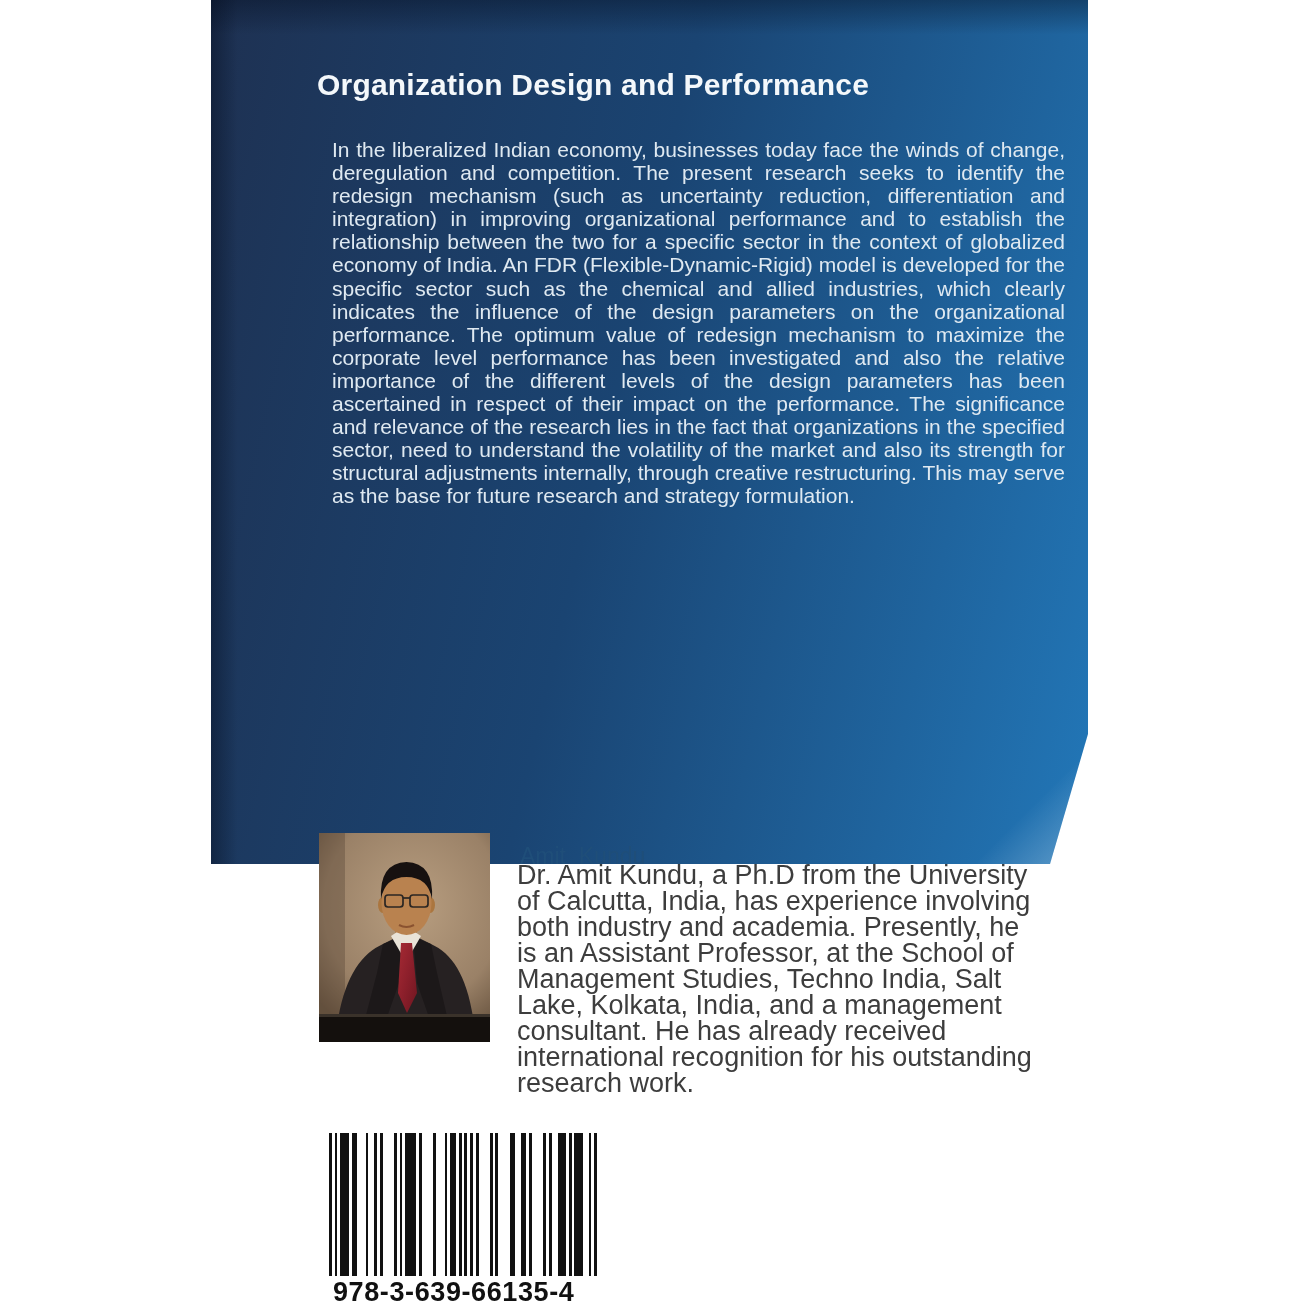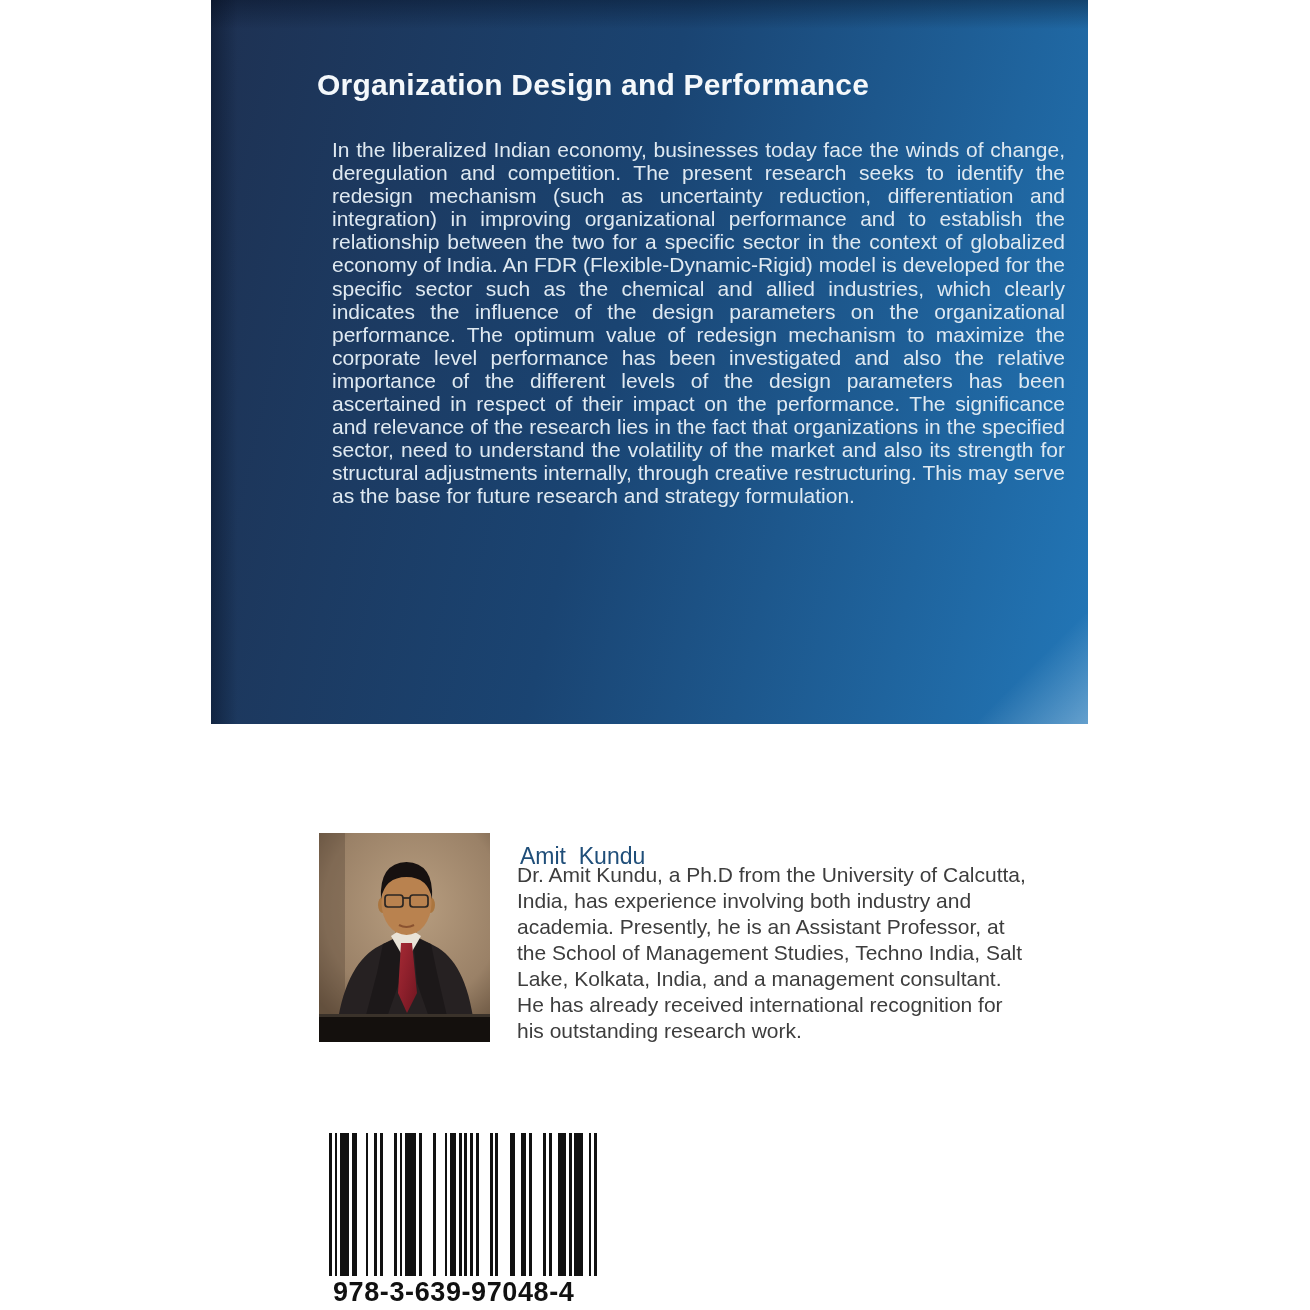--- a/index.html
+++ b/index.html
@@ -13,21 +13,21 @@
     --barcode-black:#111111;
     --page-bg:#ffffff;
   }
   html,body{margin:0;padding:0;}
   body{
     width:1310px;height:1310px;position:relative;overflow:hidden;
     background:var(--page-bg);
     font-family:"Liberation Sans", sans-serif;
   }
   .cover-panel{
-    position:absolute;left:211px;top:0;width:877px;height:724px;
+    position:absolute;left:211px;top:0;width:877px;height:864px;
     background:linear-gradient(103deg,
       var(--panel-gradient-start) 0%,
       var(--panel-gradient-mid) 46%,
       var(--panel-gradient-end) 100%);
     clip-path:polygon(0 0,100% 0,100% 734px,839px 100%,0 100%);
   }
   .cover-panel::before{
     content:"";position:absolute;inset:0;pointer-events:none;
     background:
       linear-gradient(180deg, rgba(2,10,26,0.38) 0%, rgba(2,10,26,0) 4%),
@@ -52,21 +52,21 @@
   .author-photo{
     position:absolute;left:319px;top:833px;width:171px;height:209px;
   }
   .author-name{
     position:absolute;left:517px;top:840px;margin:3px;
     font-size:23px;font-weight:normal;white-space:pre-wrap;
     color:var(--author-name);
   }
   .author-bio{
     position:absolute;left:517px;top:862px;width:515px;margin:0;
-    font-size:21px;line-height:26px;
+    font-size:27px;line-height:26px;
     color:var(--bio-text);
   }
   .barcode{
     position:absolute;left:329px;top:1133px;width:268px;height:143px;
   }
   .isbn-number{
     position:absolute;left:333px;top:1277px;margin:0;
     font-size:27px;font-weight:bold;letter-spacing:0.6px;
     color:var(--barcode-black);
   }
@@ -152,15 +152,15 @@
       <rect x="200.29" y="0" width="2.82" height="143" fill="#111111"></rect>
       <rect x="214.40" y="0" width="2.82" height="143" fill="#111111"></rect>
       <rect x="220.04" y="0" width="2.82" height="143" fill="#111111"></rect>
       <rect x="228.51" y="0" width="8.46" height="143" fill="#111111"></rect>
       <rect x="239.79" y="0" width="2.82" height="143" fill="#111111"></rect>
       <rect x="245.43" y="0" width="8.46" height="143" fill="#111111"></rect>
       <rect x="259.54" y="0" width="2.82" height="143" fill="#111111"></rect>
       <rect x="265.18" y="0" width="2.82" height="143" fill="#111111"></rect>
     </svg>
 
-  <p class="isbn-number">978-3-639-97048-4</p>
+  <p class="isbn-number">978-3-639-66135-4</p>
 
 </div>
 
 </body></html>

